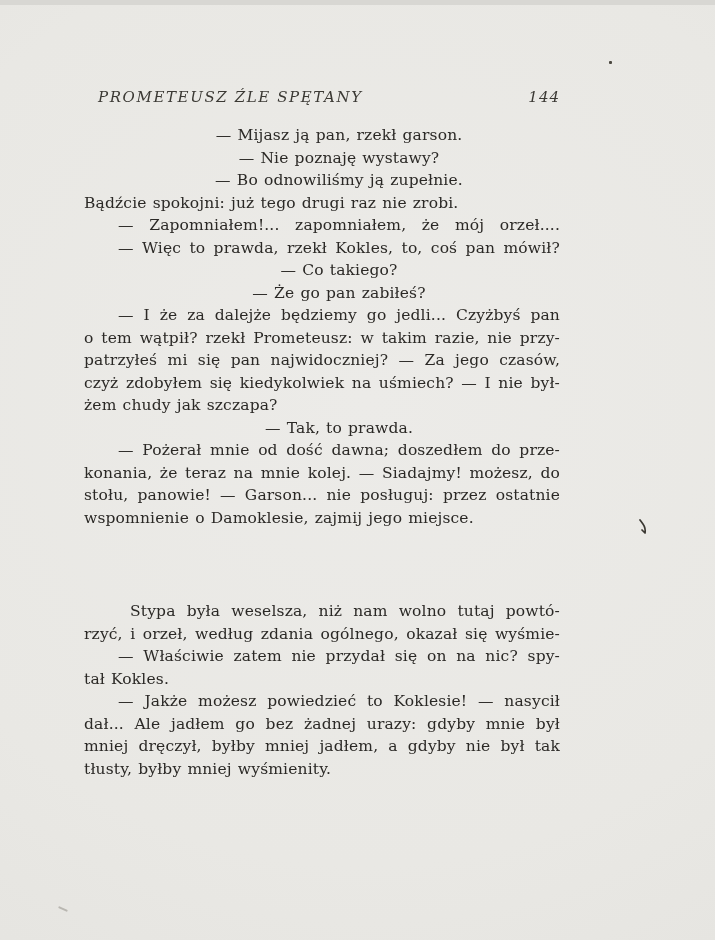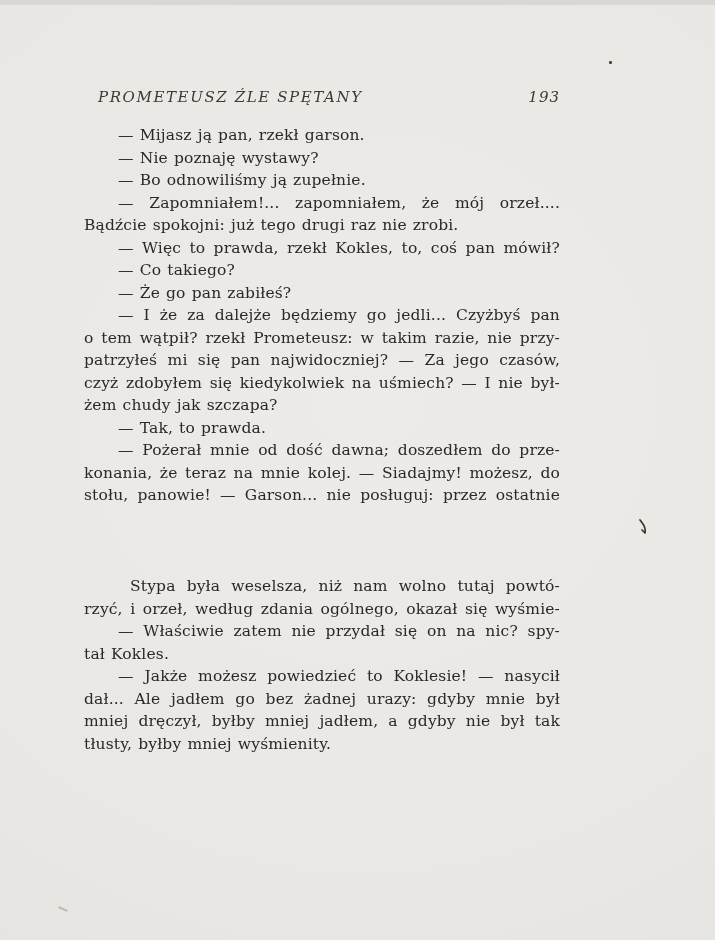--- a/index.html
+++ b/index.html
@@ -49,29 +49,29 @@
     position: absolute;
     left: 84px;
     width: 476px;
     font-size: 15.5px;
     line-height: 22.5px;
     letter-spacing: 0.15px;
     word-spacing: 1px;
     color: #2b2926;
   }
   .block1 { top: 119px; }
-  .block2 { top: 570px; }
+  .block2 { top: 595px; }
 
   .line { white-space: nowrap; }
   .line.just {
     white-space: normal;
     text-align: justify;
     text-align-last: justify;
   }
-  .line.indent  { text-indent: 34px; }
+  .line.indent  { text-indent: 34px; text-align: center; }
   .line.indent2 { text-indent: 46px; }
 
   
   .ink-mark {
     position: absolute;
     left: 638px;
     top: 514px;
     width: 12px;
     height: 18px;
   }
@@ -95,41 +95,42 @@
     border-radius: 1px;
   }
 </style>
 </head>
 <body>
 
 <div class="page">
 
   <header class="running-head">
     <span class="head-title">PROMETEUSZ ŹLE SPĘTANY</span>
-    <span class="page-num">193</span>
+    <span class="page-num">144</span>
   </header>
 
   <main class="textblock block1">
     <div class="line indent">— Mijasz ją pan, rzekł garson.</div>
     <div class="line indent">— Nie poznaję wystawy?</div>
     <div class="line indent">— Bo odnowiliśmy ją zupełnie.</div>
+    <div class="line">Bądźcie spokojni: już tego drugi raz nie zrobi.</div>
     <div class="line indent just">— Zapomniałem!... zapomniałem, że mój orzeł....</div>
-    <div class="line">Bądźcie spokojni: już tego drugi raz nie zrobi.</div>
     <div class="line indent just">— Więc to prawda, rzekł Kokles, to, coś pan mówił?</div>
     <div class="line indent">— Co takiego?</div>
     <div class="line indent">— Że go pan zabiłeś?</div>
     <div class="line indent just">— I że za dalejże będziemy go jedli... Czyżbyś pan</div>
     <div class="line just">o tem wątpił? rzekł Prometeusz: w takim razie, nie przy-</div>
     <div class="line just">patrzyłeś mi się pan najwidoczniej? — Za jego czasów,</div>
     <div class="line just">czyż zdobyłem się kiedykolwiek na uśmiech? — I nie był-</div>
     <div class="line">żem chudy jak szczapa?</div>
     <div class="line indent">— Tak, to prawda.</div>
     <div class="line indent just">— Pożerał mnie od dość dawna; doszedłem do prze-</div>
     <div class="line just">konania, że teraz na mnie kolej. — Siadajmy! możesz, do</div>
     <div class="line just">stołu, panowie! — Garson... nie posługuj: przez ostatnie</div>
+    <div class="line">wspomnienie o Damoklesie, zajmij jego miejsce.</div>
   </main>
 
   <main class="textblock block2">
     <div class="line indent2 just">Stypa była weselsza, niż nam wolno tutaj powtó-</div>
     <div class="line just">rzyć, i orzeł, według zdania ogólnego, okazał się wyśmie-</div>
     <div class="line indent just">— Właściwie zatem nie przydał się on na nic? spy-</div>
     <div class="line">tał Kokles.</div>
     <div class="line indent just">— Jakże możesz powiedzieć to Koklesie! — nasycił</div>
     <div class="line just">dał...  Ale jadłem go bez żadnej urazy: gdyby mnie był</div>
     <div class="line just">mniej dręczył, byłby mniej jadłem, a gdyby nie był tak</div>

